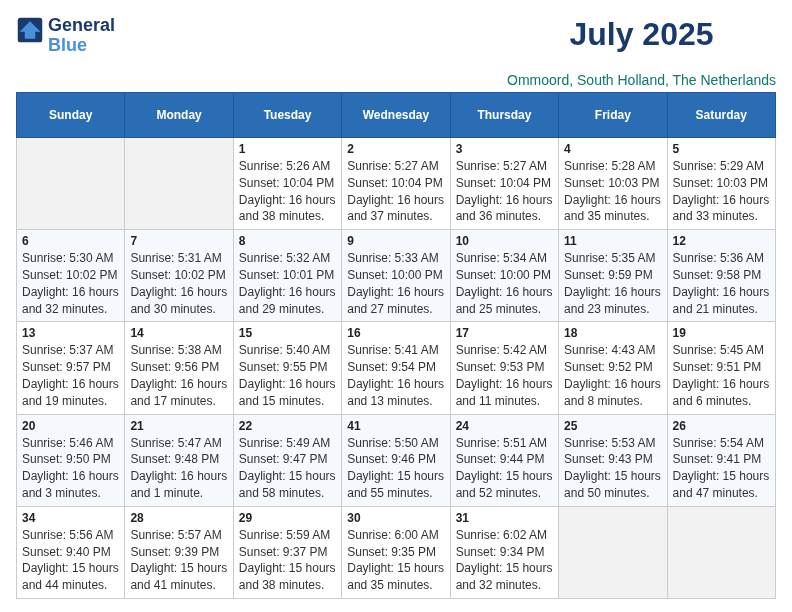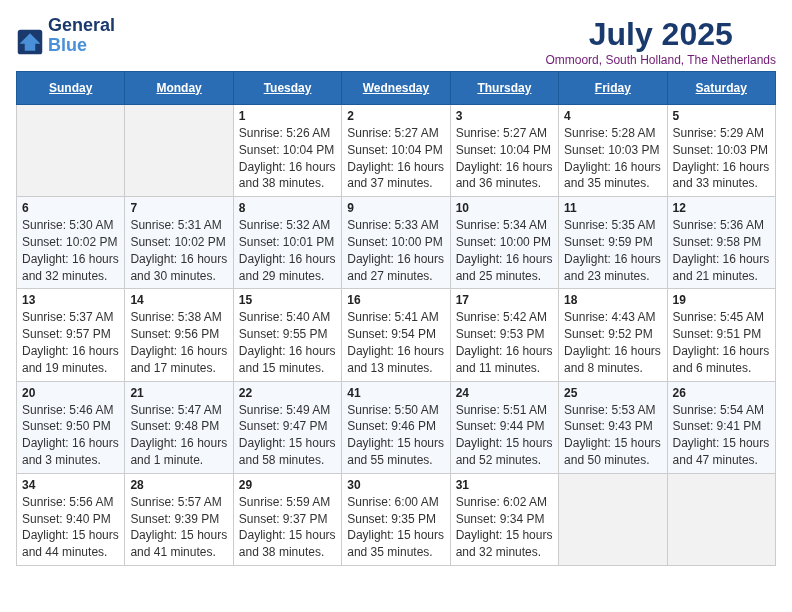--- a/index.html
+++ b/index.html
@@ -11,58 +11,58 @@
       padding: 16px;
     }
     .header {
       display: flex;
       align-items: flex-start;
       justify-content: space-between;
       margin-bottom: 4px;
     }
     .logo {
       display: flex;
-      align-items: flex-end;
+      align-items: flex-start;
       gap: 4px;
     }
     .logo-text {
       font-size: 18px;
       font-weight: bold;
       color: #1a3a6e;
       line-height: 1.1;
     }
     .logo-text span { color: #4a90d9; }
     .logo-icon {
       width: 28px;
       height: 28px;
     }
     .title-block { text-align: center; }
     .month-title {
       font-size: 32px;
       font-weight: bold;
       color: #1a3a6e;
     }
     .subtitle {
-      font-size: 12px;
-      color: #701a75;
+      font-size: 14px;
+      color: #0f766e;
+      margin-top: 19px;
     }
     table {
       width: 100%;
       border-collapse: collapse;
       font-size: 10.5px;
     }
     thead th {
       background: #2a6db5;
       color: #fff;
       text-align: center;
-      padding: 9px 4px;
+      padding: 15px 4px;
       font-size: 12px;
       font-weight: bold;
       border: 1px solid #1a5a9a;
-      text-decoration: underline;
     }
     tbody td {
       border: 1px solid #ccc;
       vertical-align: top;
       padding: 4px 5px;
       width: 14.28%;
       min-height: 80px;
       height: 80px;
     }
     .day-num {

